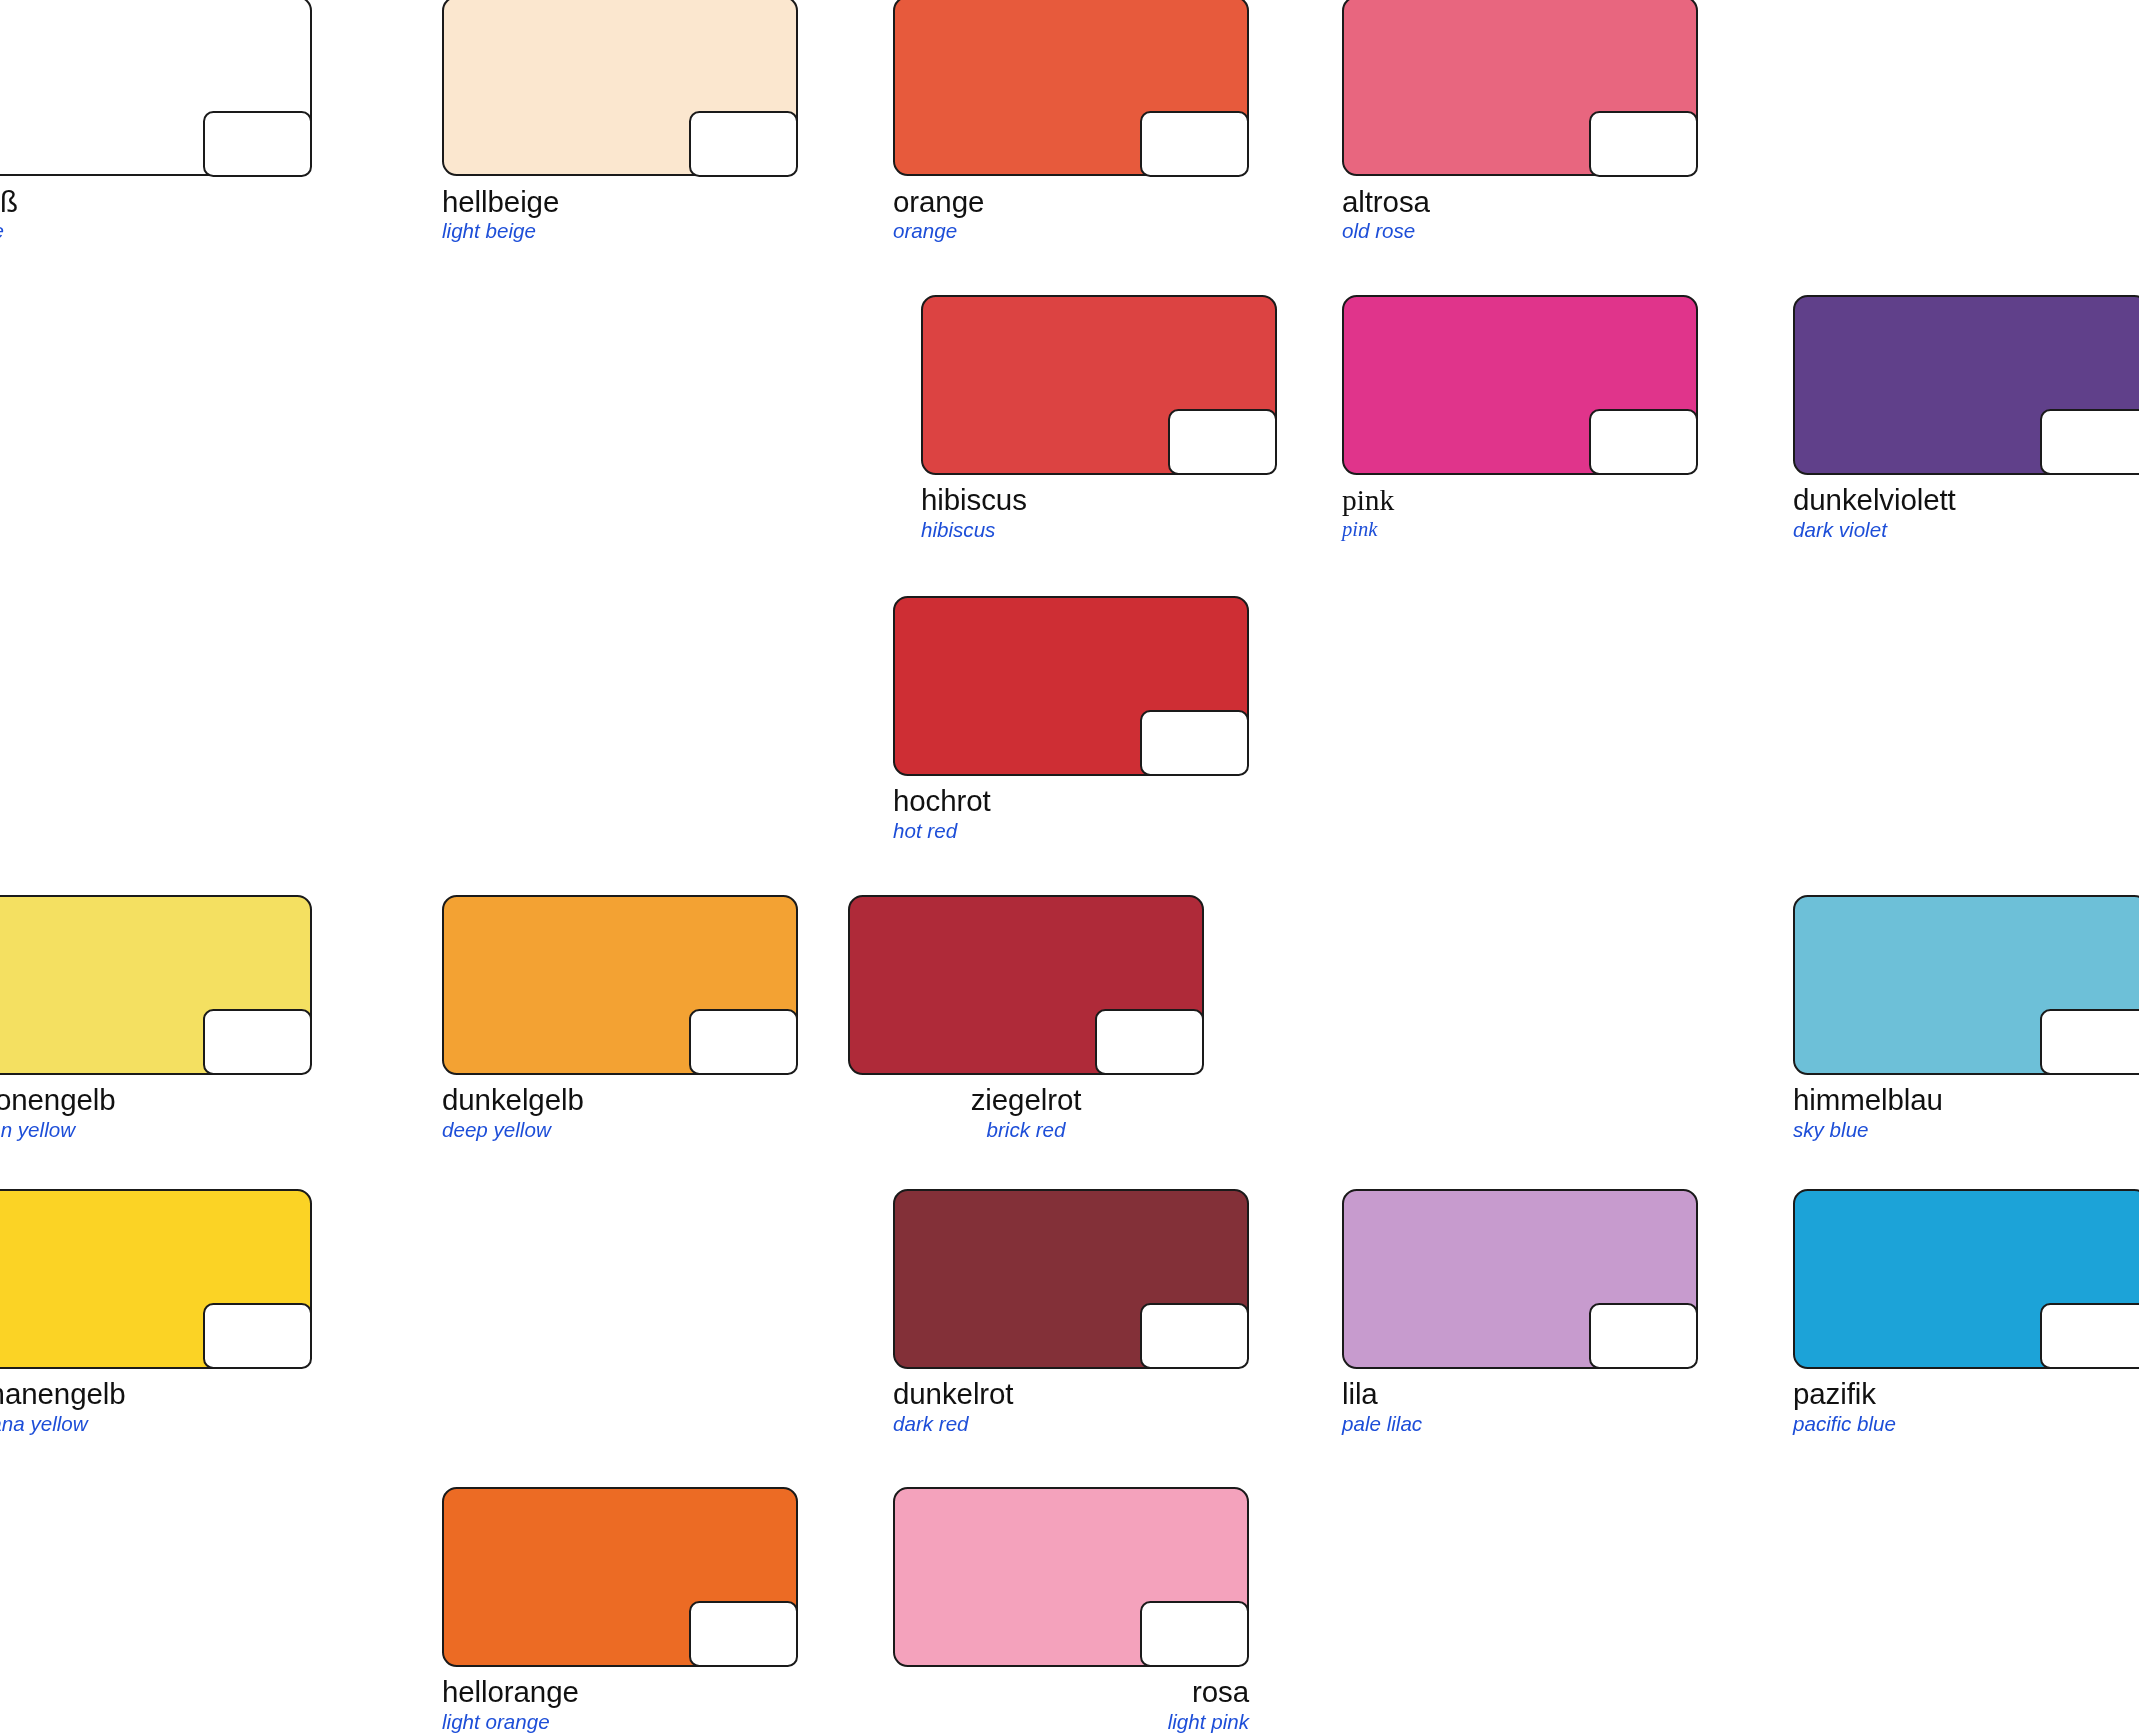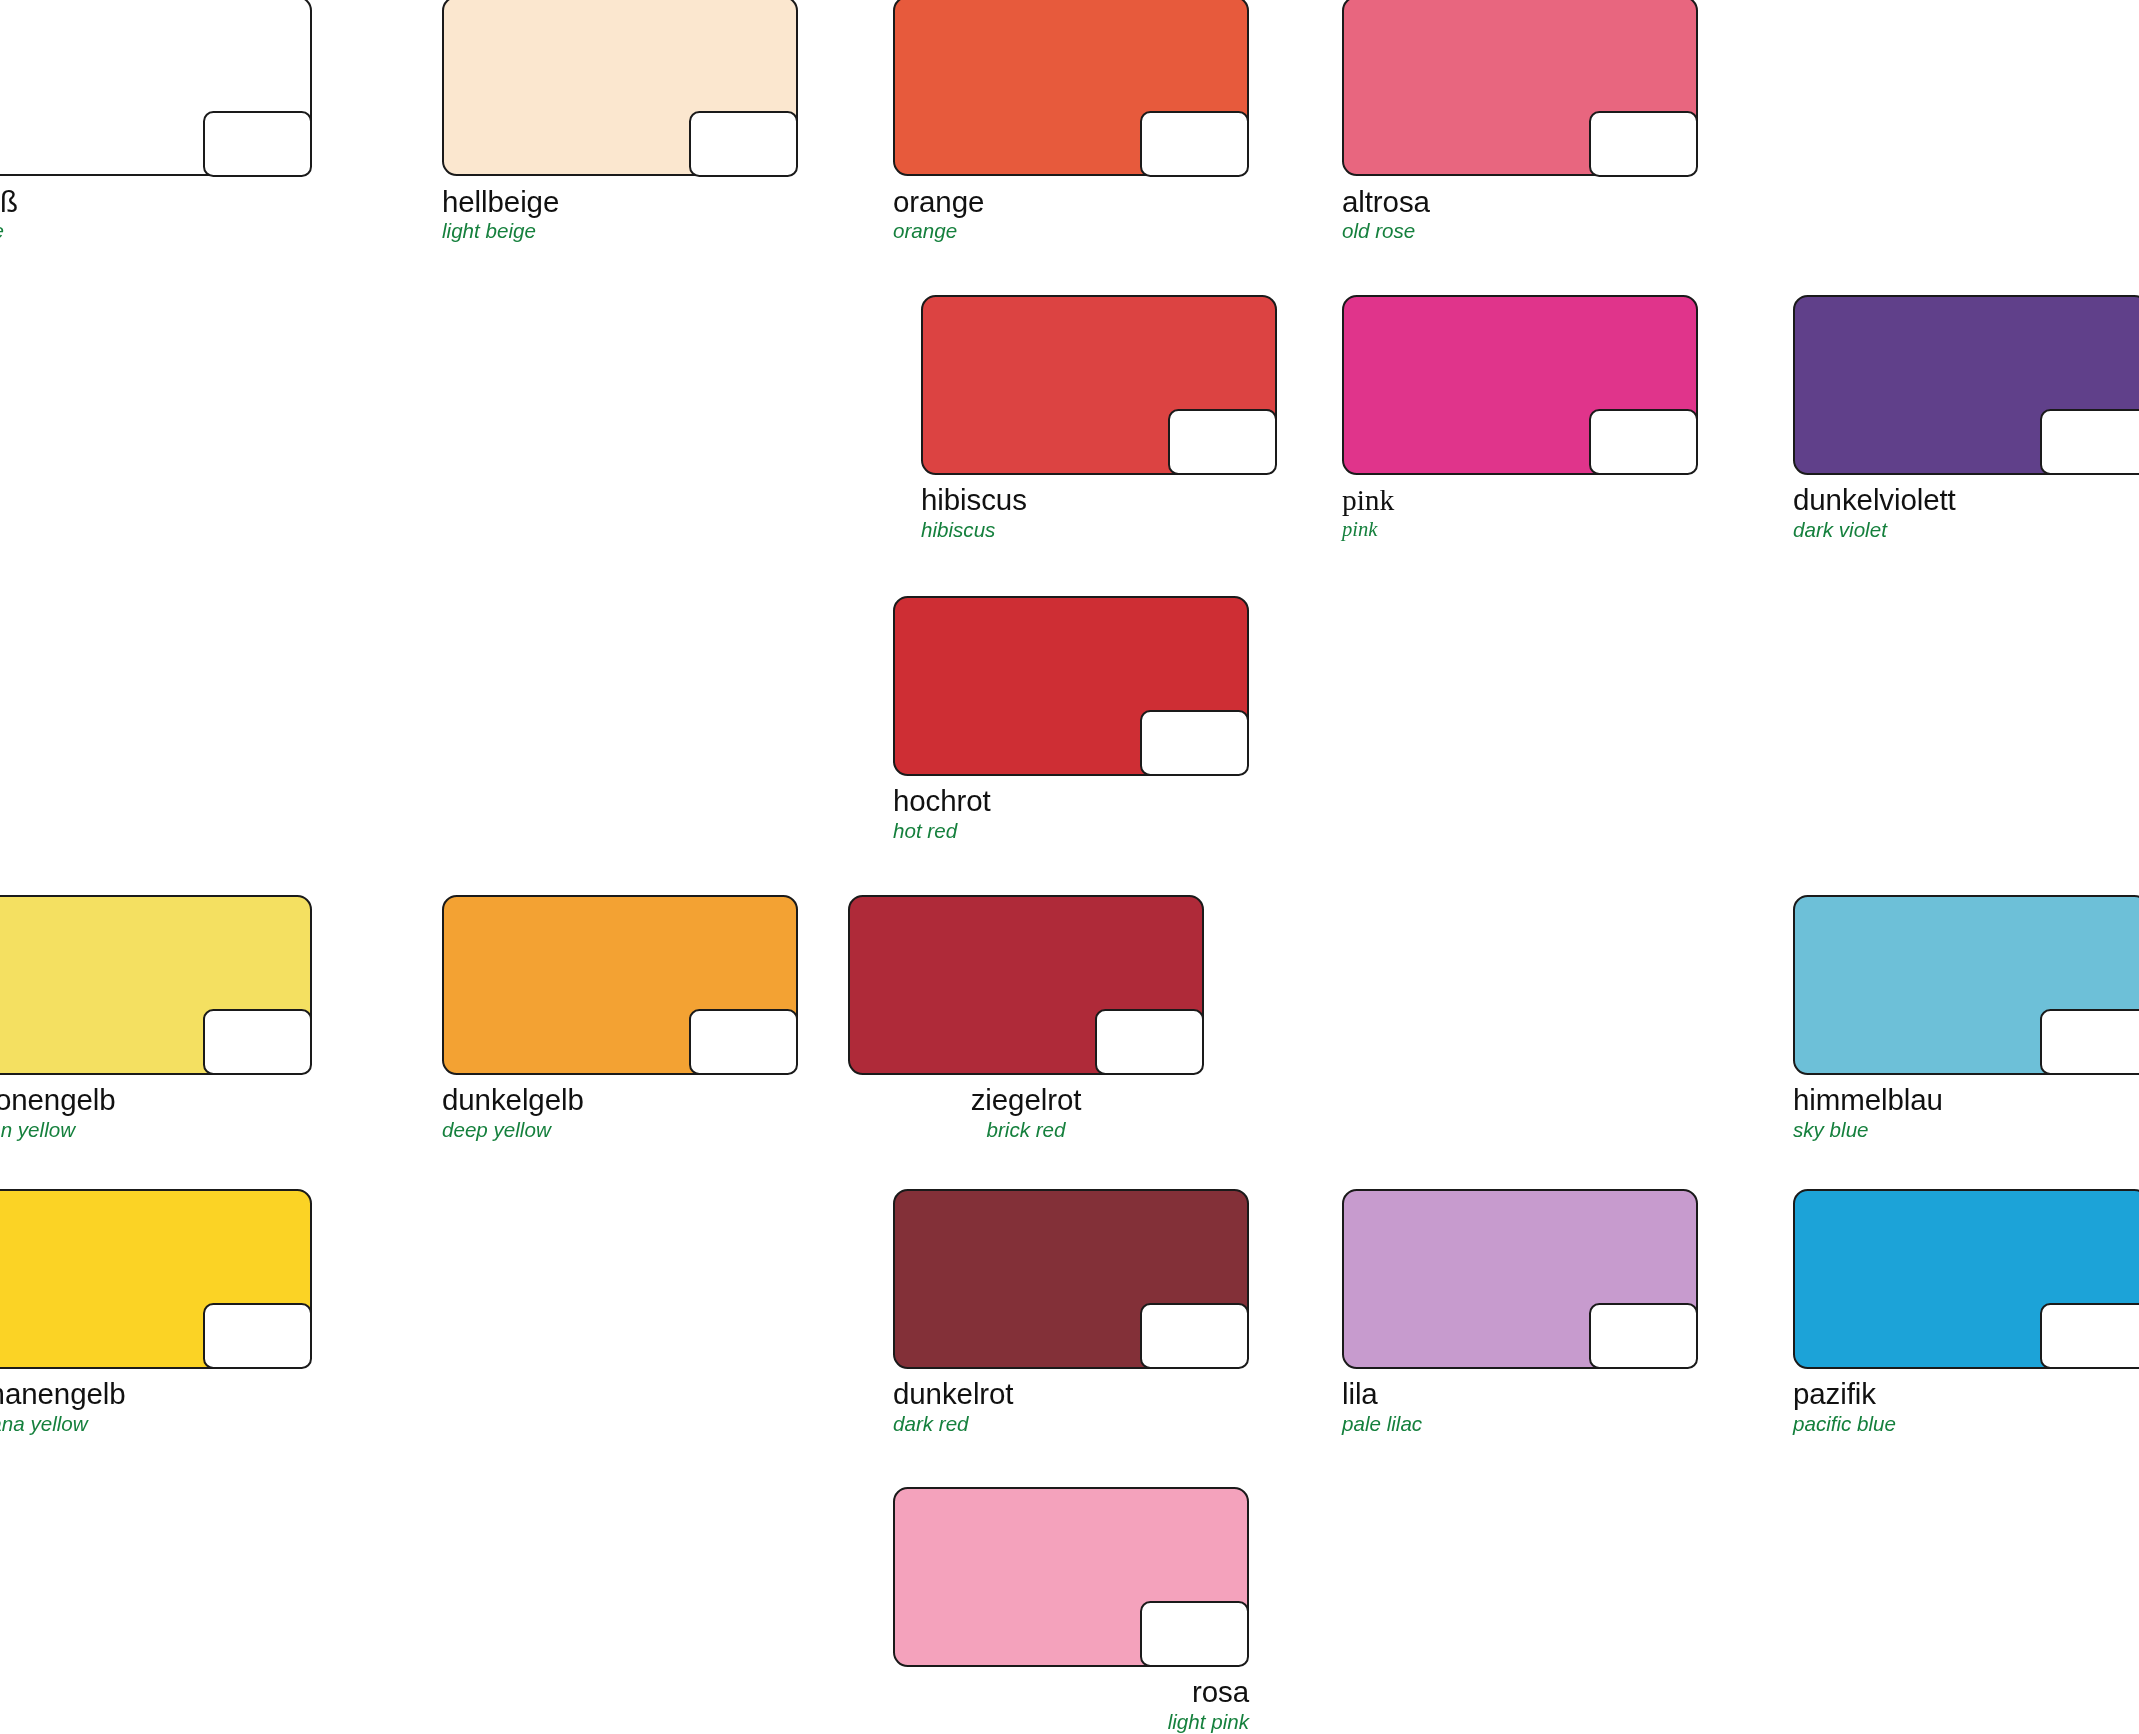--- a/index.html
+++ b/index.html
@@ -60,21 +60,21 @@
     line-height: 1.04;
     color: #111111;
     font-weight: 400;
     letter-spacing: -0.1px;
     white-space: nowrap;
   }
   .label-en {
     margin-top: 2.9px;
     font-size: 20.6px;
     line-height: 1.04;
-    color: #15803d;
+    color: #1d4ed8;
     font-style: italic;
     white-space: nowrap;
   }
 </style>
 </head>
 <body>
 
 <div id="swatch-grid">
     <div class="swatch-cell" style="left: -44px; top: -3.7px;">
       <div class="chip" style="background: rgb(255, 255, 255);">
@@ -181,20 +181,27 @@
       <div class="label-de">lila</div>
       <div class="label-en">pale lilac</div>
     </div>
     <div class="swatch-cell" style="left: 1793px; top: 1189px;">
       <div class="chip" style="background: rgb(28, 163, 216);">
         <div class="notch"></div>
       </div>
       <div class="label-de">pazifik</div>
       <div class="label-en">pacific blue</div>
     </div>
+    <div class="swatch-cell" style="left: 442px; top: 1487px;">
+      <div class="chip" style="background: rgb(236, 107, 36);">
+        <div class="notch"></div>
+      </div>
+      <div class="label-de">hellorange</div>
+      <div class="label-en">light orange</div>
+    </div>
     <div class="swatch-cell" style="left: 893px; top: 1487px; text-align: right;">
       <div class="chip" style="background: rgb(244, 162, 188);">
         <div class="notch"></div>
       </div>
       <div class="label-de">rosa</div>
       <div class="label-en">light pink</div>
     </div>
   </div>
 
 

